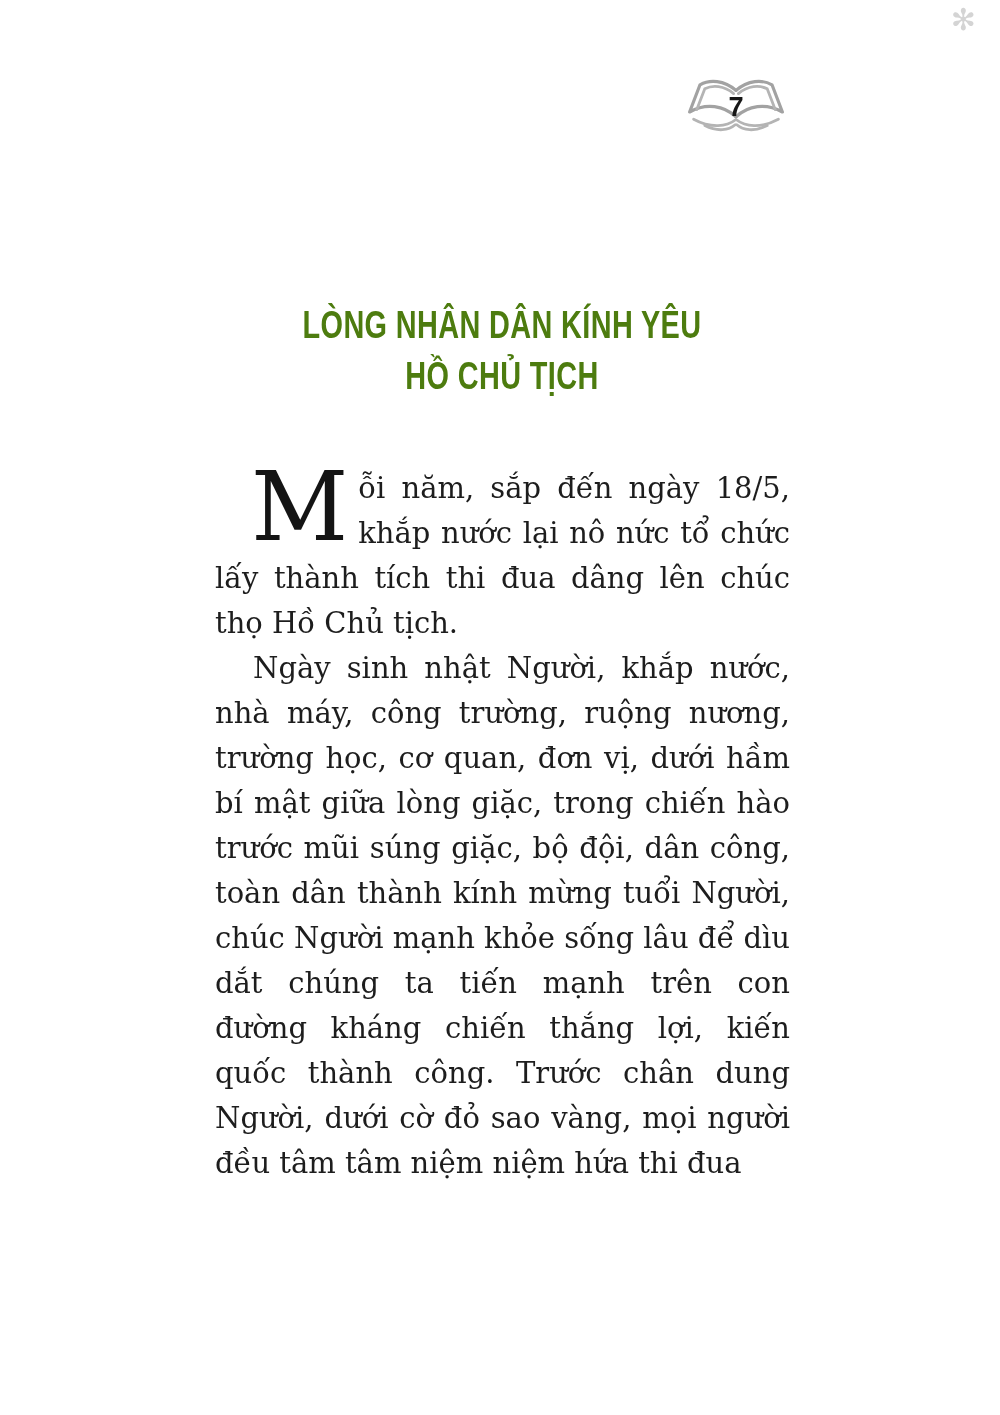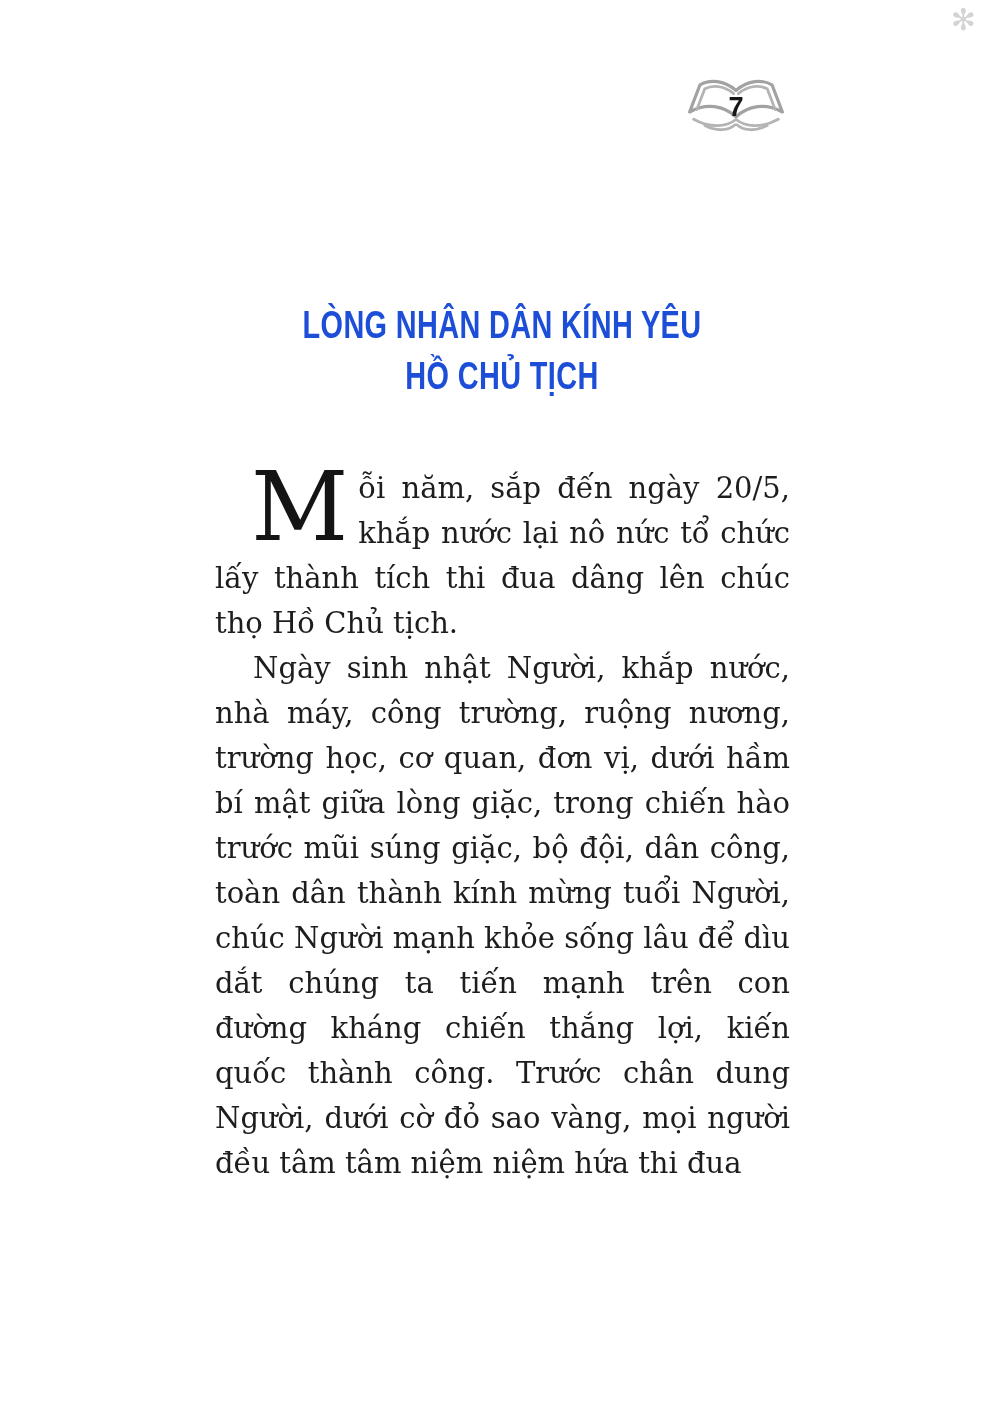--- a/index.html
+++ b/index.html
@@ -39,21 +39,21 @@
     fill: #161616;
   }
 
   
   .title-block {
     position: absolute;
     top: 299px;
     left: 212px;
     width: 580px;
     text-align: center;
-    color: #1d4ed8;
+    color: #4d7c0f;
     font-family: "Liberation Sans", sans-serif;
     font-weight: 700;
   }
   .title-line {
     display: block;
     white-space: nowrap;
     font-size: 39px;
     line-height: 51px;
     transform: scaleX(0.74);
     transform-origin: center;
@@ -112,18 +112,18 @@
     </svg>
   </div>
 
   <h1 class="title-block" style="margin:0;">
     <span class="title-line">LÒNG NHÂN DÂN KÍNH YÊU</span>
     <span class="title-line">HỒ CHỦ TỊCH</span>
   </h1>
 
   <div class="body-block">
     <p>
-      <span class="dropcap">M</span><span>ỗi năm, sắp đến ngày 20/5, khắp nước lại nô nức tổ chức lấy thành tích thi đua dâng lên chúc thọ Hồ Chủ tịch.</span>
+      <span class="dropcap">M</span><span>ỗi năm, sắp đến ngày 18/5, khắp nước lại nô nức tổ chức lấy thành tích thi đua dâng lên chúc thọ Hồ Chủ tịch.</span>
     </p>
     <p class="indented">Ngày sinh nhật Người, khắp nước, nhà máy, công trường, ruộng nương, trường học, cơ quan, đơn vị, dưới hầm bí mật giữa lòng giặc, trong chiến hào trước mũi súng giặc, bộ đội, dân công, toàn dân thành kính mừng tuổi Người, chúc Người mạnh khỏe sống lâu để dìu dắt chúng ta tiến mạnh trên con đường kháng chiến thắng lợi, kiến quốc thành công. Trước chân dung Người, dưới cờ đỏ sao vàng, mọi người đều tâm tâm niệm niệm hứa thi đua</p>
   </div>
 
 </div>
 
 </body></html>

